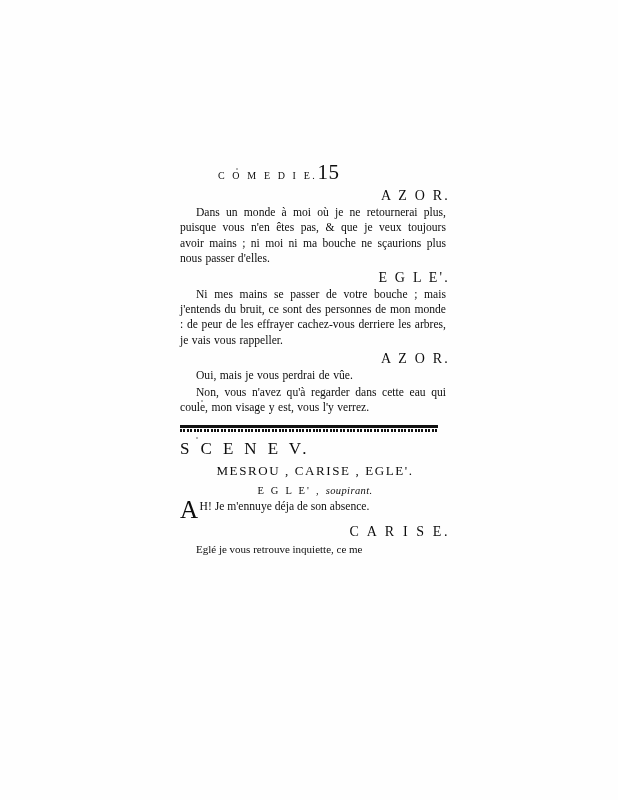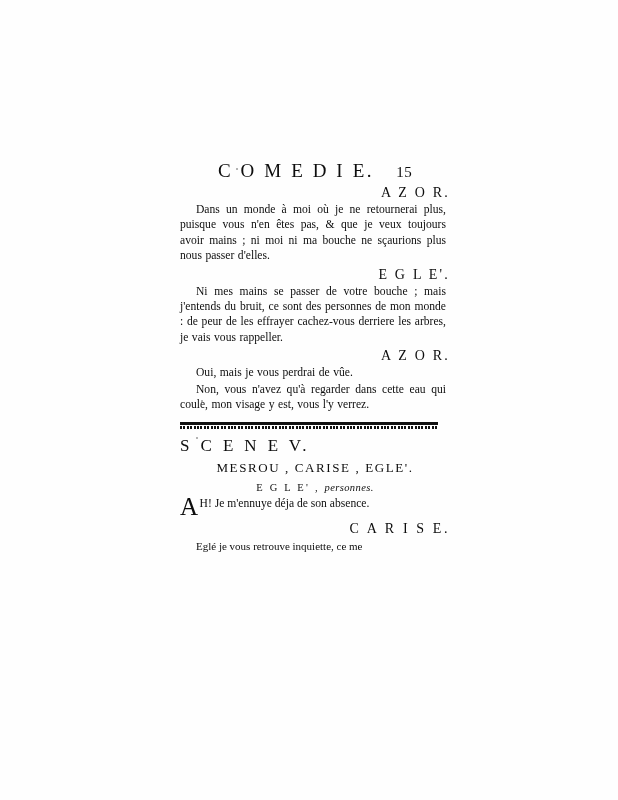--- a/index.html
+++ b/index.html
@@ -36,27 +36,26 @@
     width: 270px;
   }
   .header-line {
     display: flex;
     align-items: baseline;
     justify-content: flex-start;
     margin: 0 0 2px 0;
     padding-left: 38px;
   }
   .running-title {
-    font-size: 19px;
+    font-size: 10px;
     letter-spacing: 2.6px;
     font-weight: normal;
   }
   .folio {
-    font-size: 15px;
-    margin-left: 22px;
+    font-size: 21px;
     letter-spacing: 0.5px;
   }
   .speaker {
     text-align: right;
     font-size: 14px;
     letter-spacing: 2.2px;
     margin: 3px 0 1px 0;
   }
   .speaker.wide {
     letter-spacing: 2.6px;
@@ -167,21 +166,21 @@
     <div class="rule">
       <div class="r1"></div>
       <div class="r2"></div>
     </div>
 
     <div class="scene-head">S C E N E   V.</div>
     <div class="cast">MESROU , CARISE , EGLE'.</div>
 
     <div class="stage-speaker">
       <span>E G L E' ,</span>
-      <span class="stage-dir">personnes.</span>
+      <span class="stage-dir">soupirant.</span>
     </div>
 
     <p class="dropcap-para">
       <span class="dropcap">A</span>
       <span>H! Je m'ennuye déja de son absence.</span>
     </p>
 
     <div class="speaker wide">C A R I S E.</div>
     <p class="tail">Eglé je vous retrouve inquiette, ce me</p>
 

